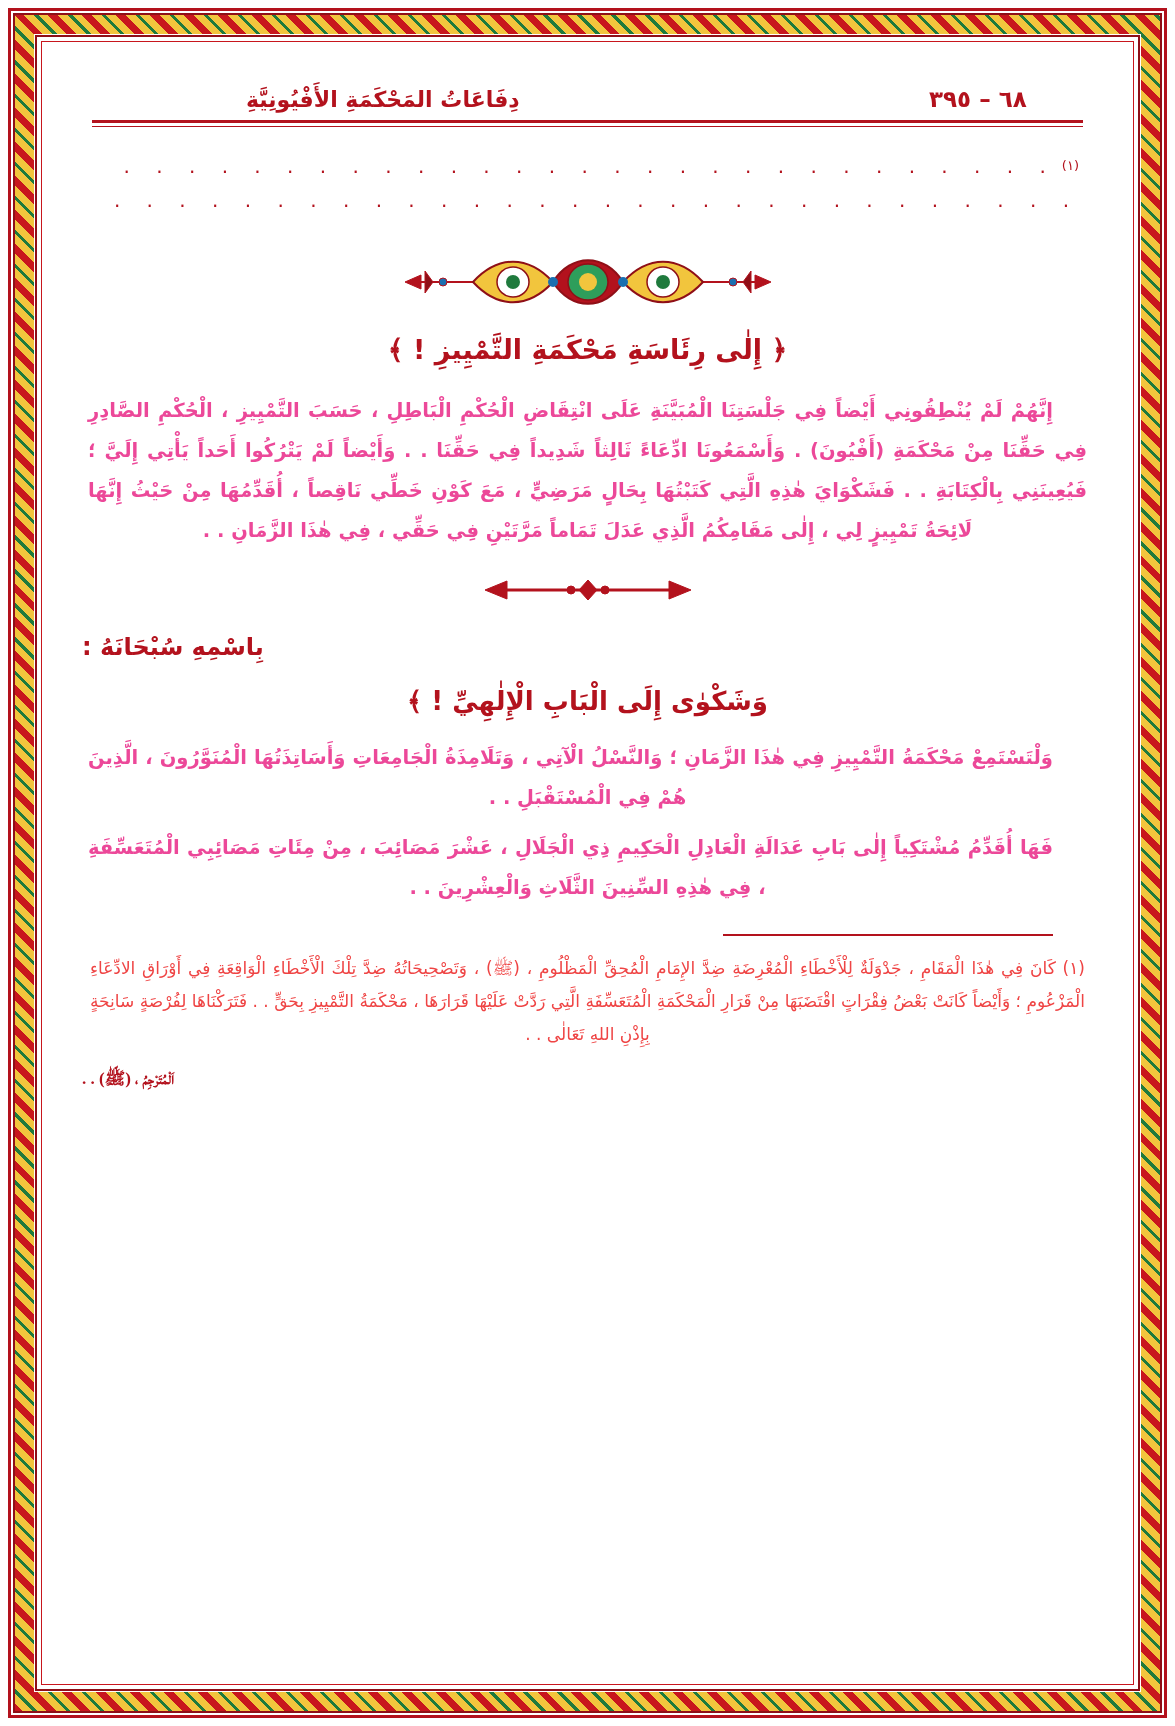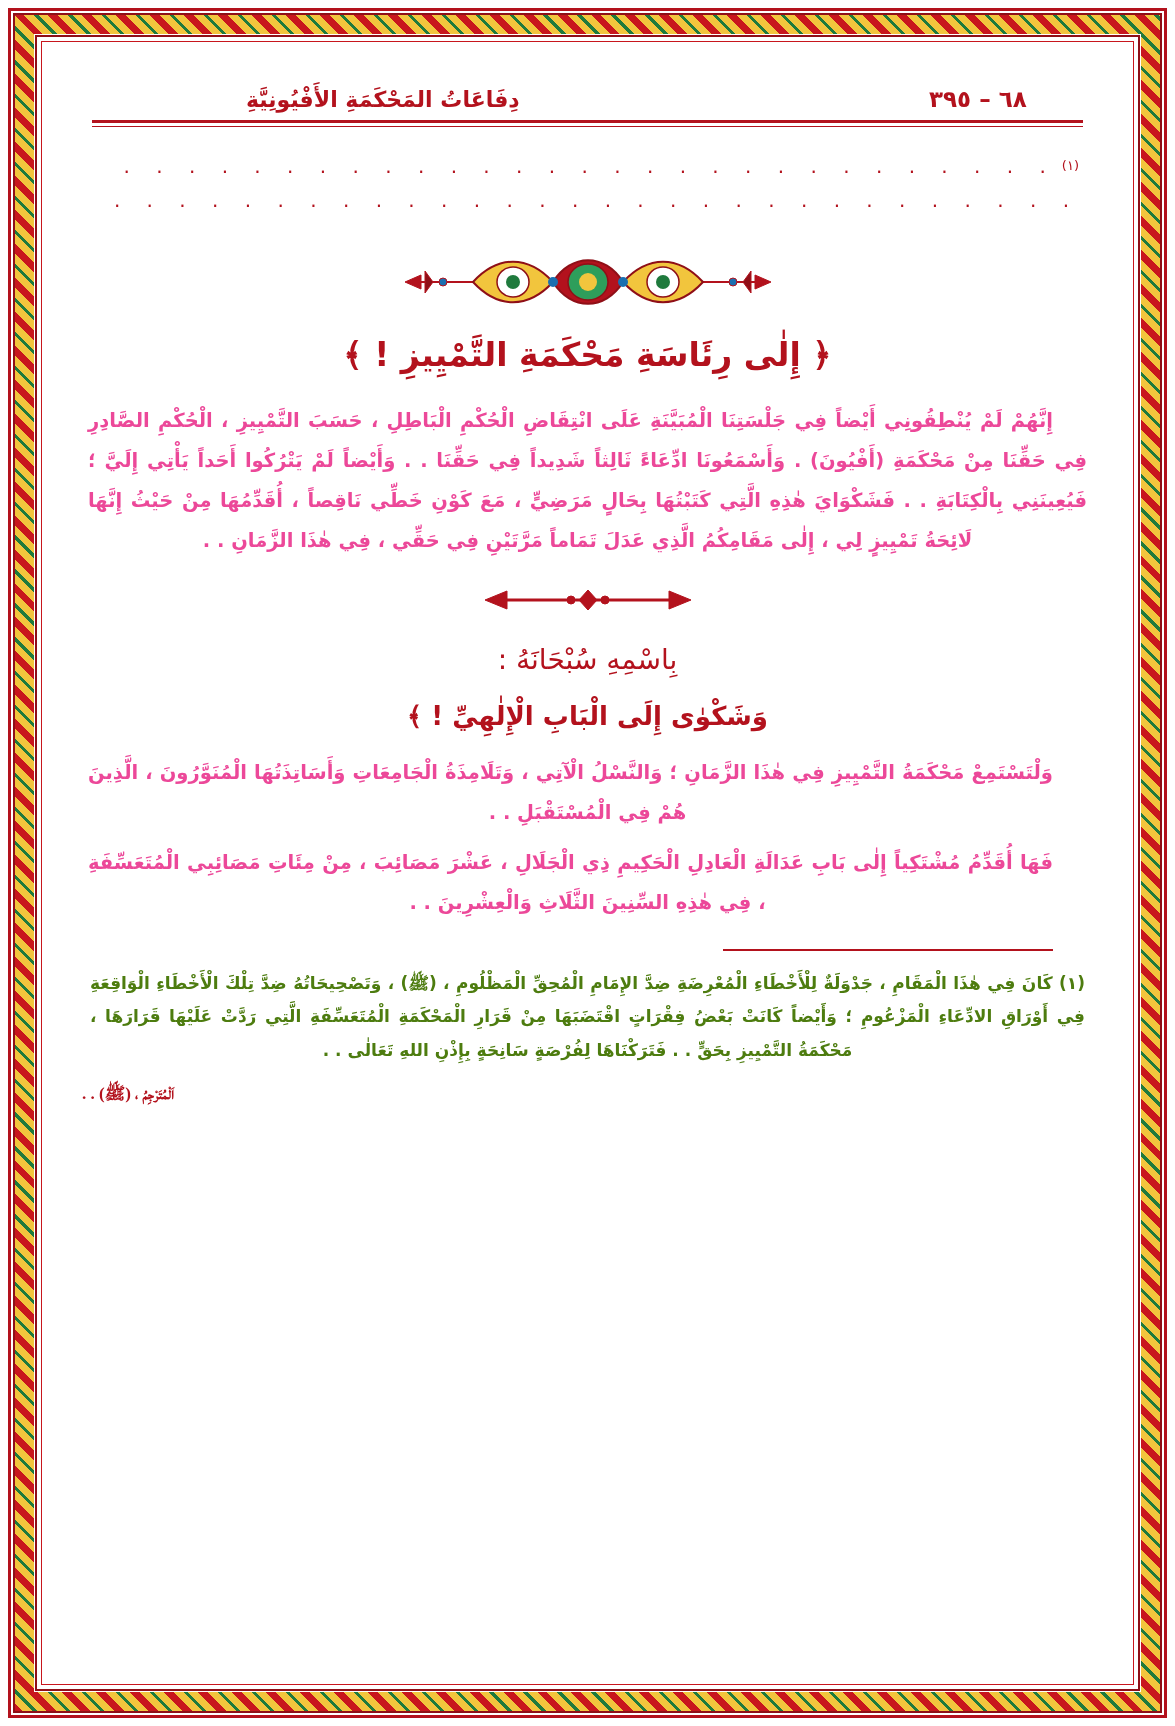--- a/index.html
+++ b/index.html
@@ -137,38 +137,38 @@
     margin: 34px 0 10px 0;
   }
   .ornament-small {
     text-align: center;
     margin: 26px 0 18px 0;
   }
 
   
   .heading {
     text-align: center;
-    font-size: 33px;
+    font-size: 27px;
     font-weight: bold;
     color: #b3121d;
     line-height: 1.7;
     margin: 2px 0 18px 0;
   }
   .heading-2 {
     text-align: center;
     font-size: 26px;
     font-weight: bold;
     color: #b3121d;
     line-height: 1.75;
     margin: 6px 0 14px 0;
   }
   .basmala {
-    text-align: center;
-    font-size: 28px;
-    font-weight: normal;
+    text-align: left;
+    font-size: 24px;
+    font-weight: bold;
     color: #b3121d;
     margin: 26px 0 18px 0;
   }
 
   
   .para {
     font-size: 19.5px;
     line-height: 2.05;
     color: #ec4899;
     text-align: justify;
@@ -183,25 +183,25 @@
   
   .footnote-sep {
     width: 330px;
     height: 2px;
     background: #b3121d;
     margin: 26px 40px 12px auto;
   }
   .footnote {
     font-size: 17px;
     line-height: 1.95;
-    color: #4d7c0f;
+    color: #ef4444;
     text-align: justify;
     text-align-last: center;
     margin: 16px 8px;
-    font-weight: 700;
+    font-weight: 400;
   }
   .footnote-signature {
     text-align: left;
     font-size: 17px;
     margin-top: 2px;
     font-weight: 600;
     font-family: Liberation Serif, serif;
   }
 </style>
 </head>

